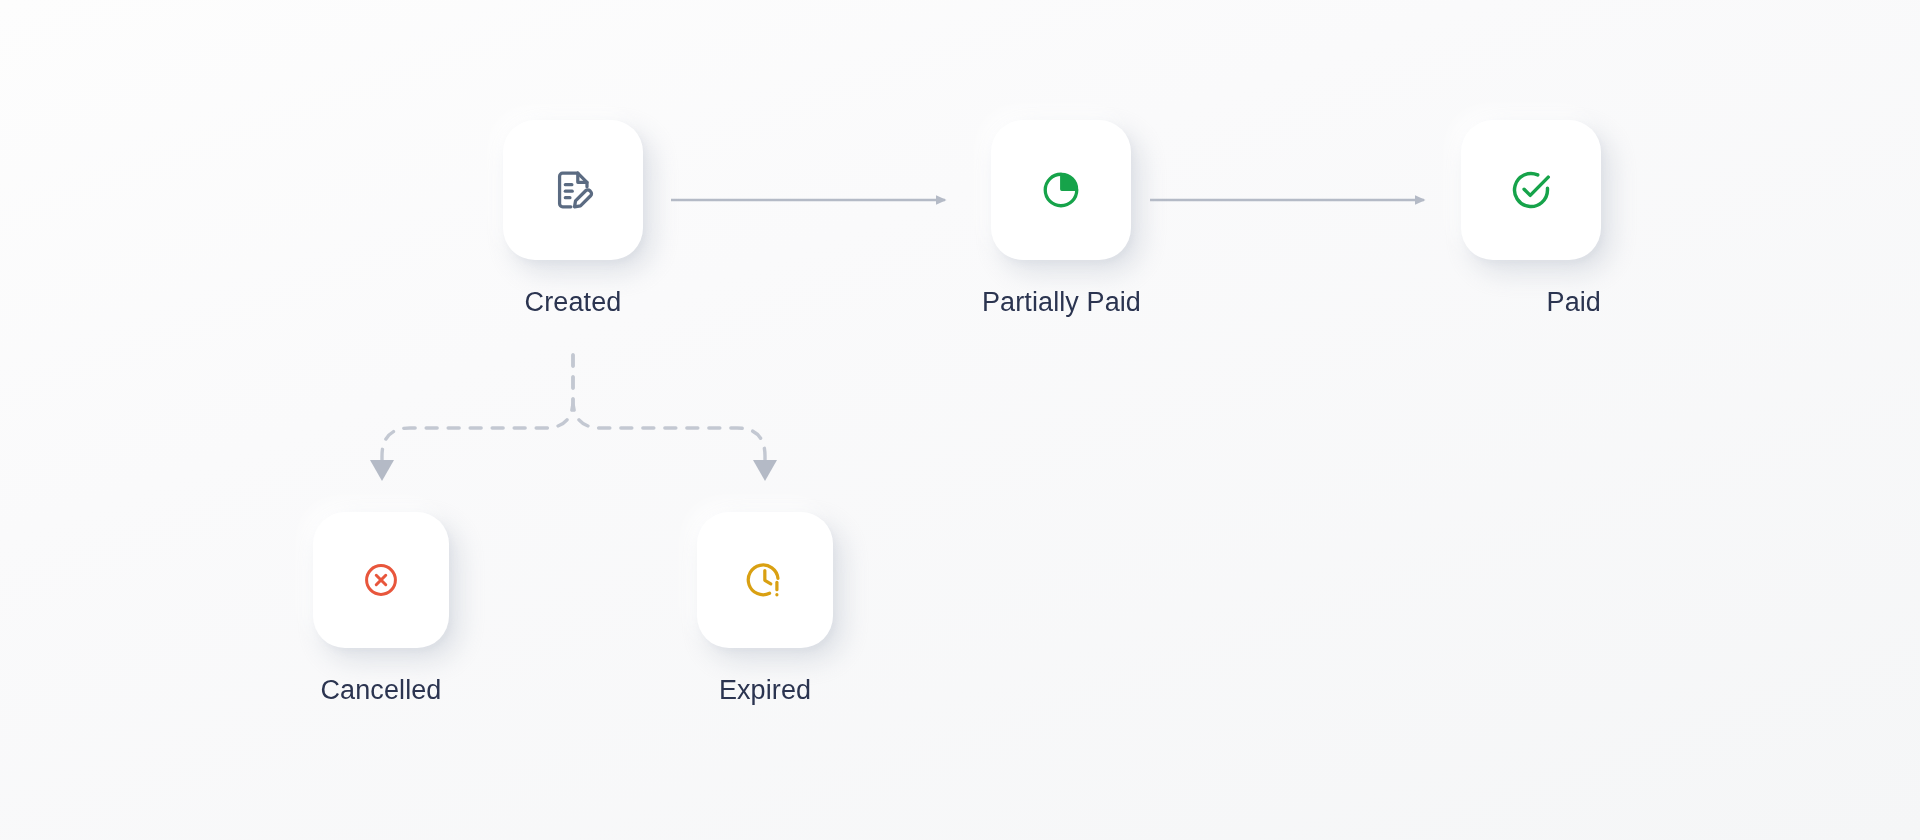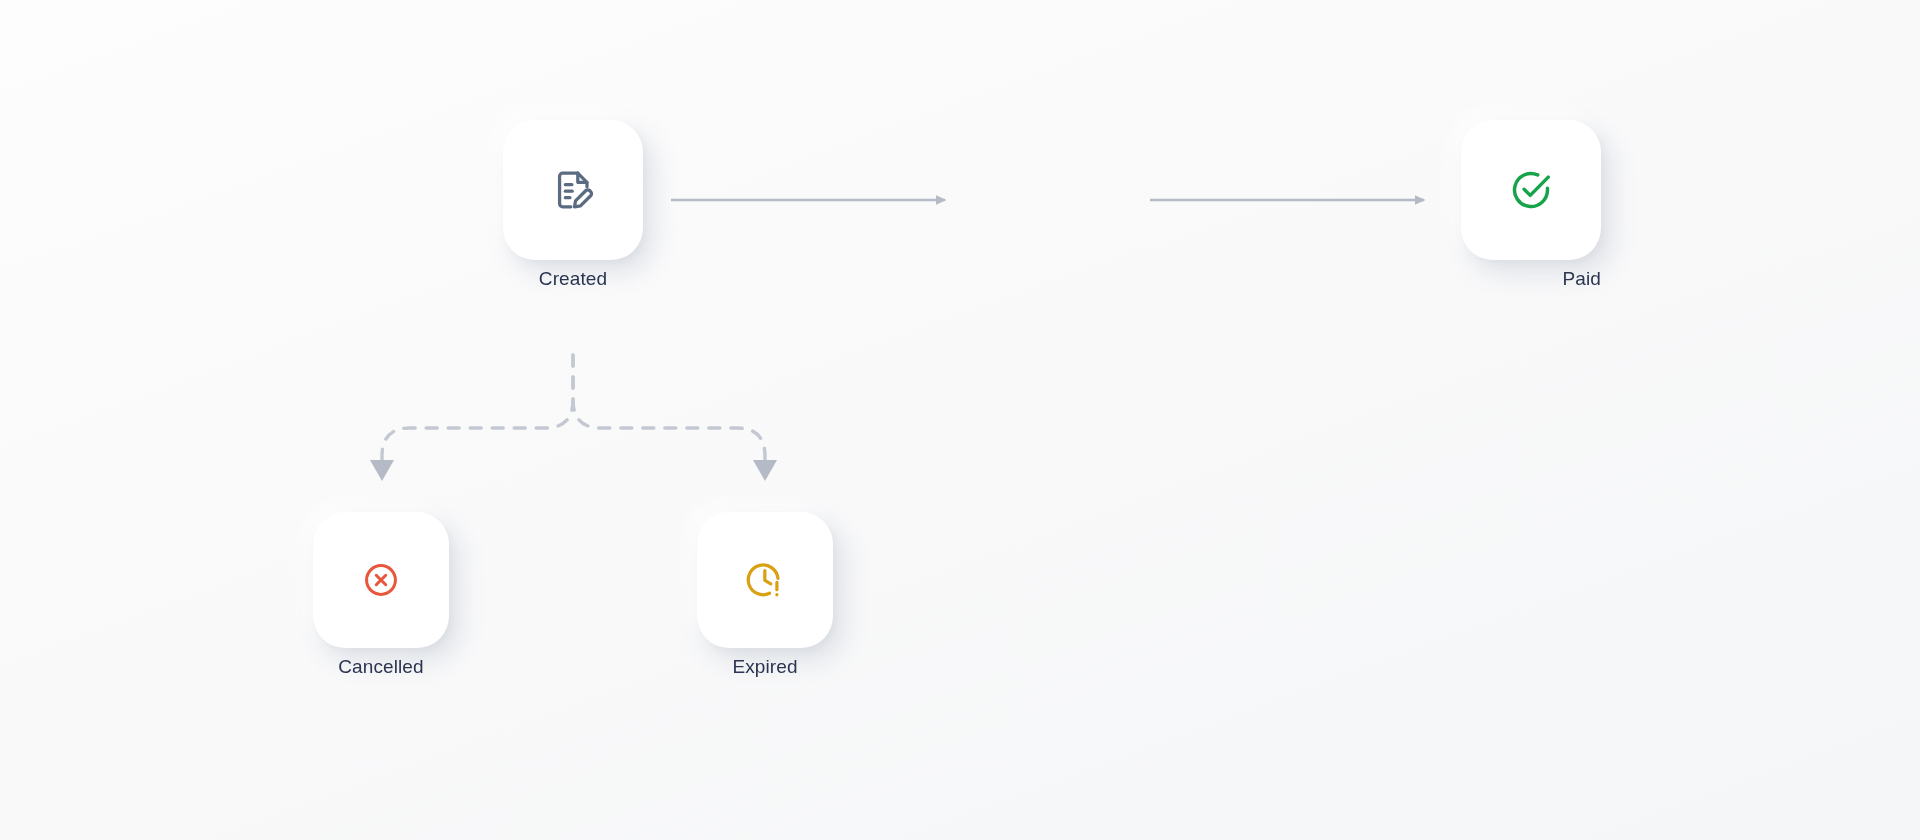--- a/index.html
+++ b/index.html
@@ -60,22 +60,22 @@
     width: 136px;
     height: 136px;
   }
 
   .node-icon {
     display: block;
     line-height: 0;
   }
 
   .node-label {
-    margin-top: 8px;
-    font-size: 19px;
+    margin-top: 27px;
+    font-size: 27px;
     font-weight: 400;
     letter-spacing: 0.1px;
     color: #2b3450;
     white-space: nowrap;
   }
 </style>
 </head>
 <body>
 
 <div id="flow-canvas">
@@ -119,20 +119,32 @@
           <path d="M8 9.2h3.4"></path>
           <path d="M8 12.6h3.6"></path>
           <path d="M8 16h2.4"></path>
           <path d="M18.6 12.4 13.3 17.7l-.5 3.1 3.1-.5 5.3-5.3a1.55 1.55 0 0 0 0-2.2l-.4-.4a1.55 1.55 0 0 0-2.2 0Z"></path>
         </svg>
       </span>
     </div>
     <div class="node-label">Created</div>
   </div>
 
+  <div class="status-node" id="node-partially-paid" style="left:982px; top:120px;">
+    <div class="node-card size-lg">
+      <span class="node-icon">
+        <svg width="44" height="44" viewBox="0 0 24 24" fill="none" stroke="#16a34a" stroke-width="1.8" stroke-linecap="round" stroke-linejoin="round">
+          <path d="M20.6 12a8.6 8.6 0 1 1-8.6-8.6"></path>
+          <path d="M12.4 3.5a8.1 8.1 0 0 1 8.1 8.1h-8.1Z" fill="#16a34a" stroke="none"></path>
+          <path d="M12.4 3.5a8.1 8.1 0 0 1 8.1 8.1h-8.1Z"></path>
+        </svg>
+      </span>
+    </div>
+    <div class="node-label">Partially Paid</div>
+  </div>
 
   <div class="status-node" id="node-paid" style="left:1461px; top:120px;align-items:flex-end;">
     <div class="node-card size-lg">
       <span class="node-icon">
         <svg width="46" height="46" viewBox="0 0 24 24" fill="none" stroke="#16a34a" stroke-width="1.8" stroke-linecap="round" stroke-linejoin="round">
           <path d="M20.6 11.1v.9a8.6 8.6 0 1 1-5.1-7.86"></path>
           <path d="M8.4 11.6 11.6 14.8 21 5.3"></path>
         </svg>
       </span>
     </div>

